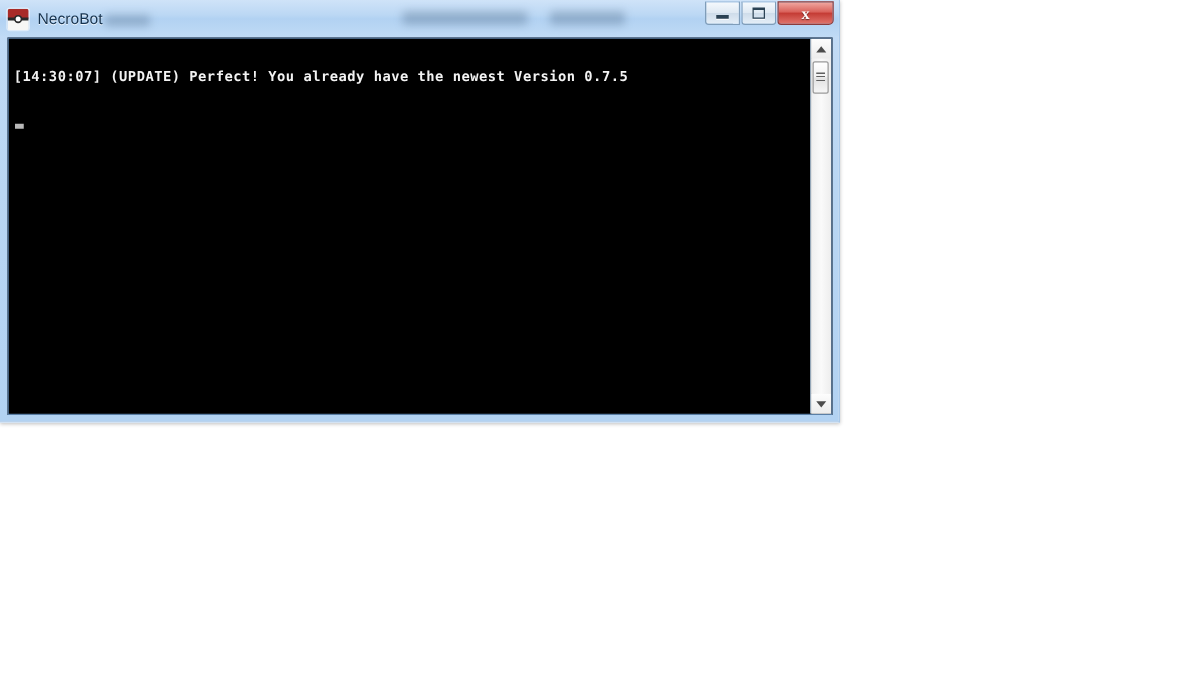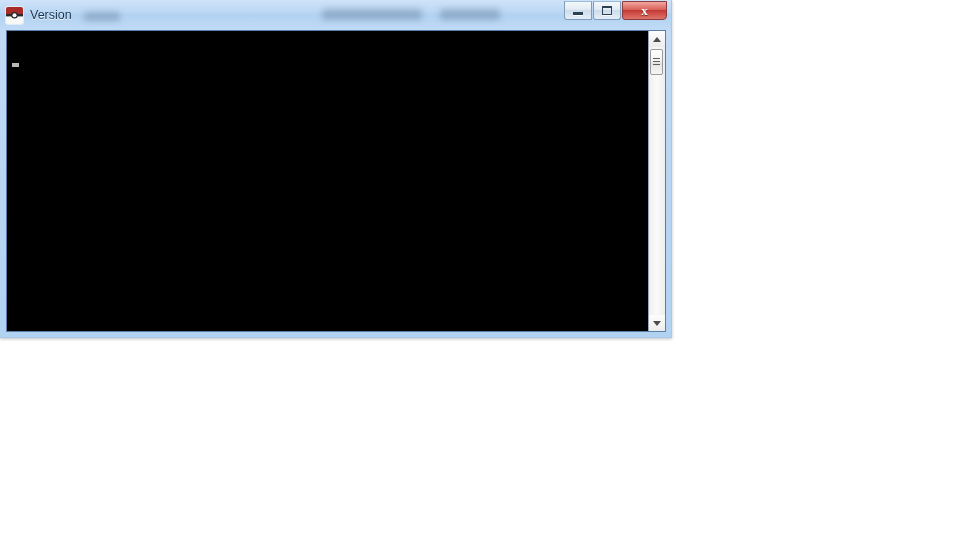--- a/index.html
+++ b/index.html
@@ -242,21 +242,21 @@
       <svg width="17" height="17" viewBox="0 0 17 17" aria-hidden="true">
         <rect x="0" y="0" width="17" height="17" fill="#f4f4f2"></rect>
         <path d="M0 0 H17 V8 H0 Z" fill="#a82b28"></path>
         <path d="M0 8 H17 V17 H0 Z" fill="#f7f7f5"></path>
         <rect x="0" y="7" width="17" height="2.4" fill="#2a2a2a"></rect>
         <circle cx="8.5" cy="8.2" r="3.3" fill="#2a2a2a"></circle>
         <circle cx="8.5" cy="8.2" r="2.0" fill="#ffffff"></circle>
       </svg>
     </div>
 
-    <span id="title-text">Version</span>
+    <span id="title-text">NecroBot</span>
 
     <span id="title-blur-a" class="title-blur"></span>
     <span id="title-blur-b" class="title-blur"></span>
     <span id="title-blur-c" class="title-blur"></span>
 
     <div id="window-controls">
       <div id="btn-minimize" class="win-btn">
         <span class="glyph-min"></span>
       </div>
       <div id="btn-maximize" class="win-btn">
@@ -264,20 +264,21 @@
       </div>
       <div id="btn-close" class="win-btn">
         <span class="glyph-close">x</span>
       </div>
     </div>
   </div>
 
   <div id="console-area">
 
     <div id="console-text">
+      <span class="log-line" style="color:#f2f2f2">[14:30:07] (UPDATE) Perfect! You already have the newest Version 0.7.5</span>
       <span class="log-line"><span id="caret"></span></span>
     </div>
 
     <div id="console-scrollbar">
       <div class="sb-arrow">
         <span class="arrow-up"></span>
       </div>
       <div id="sb-track">
         <div id="sb-thumb">
           <span class="grip"></span>

